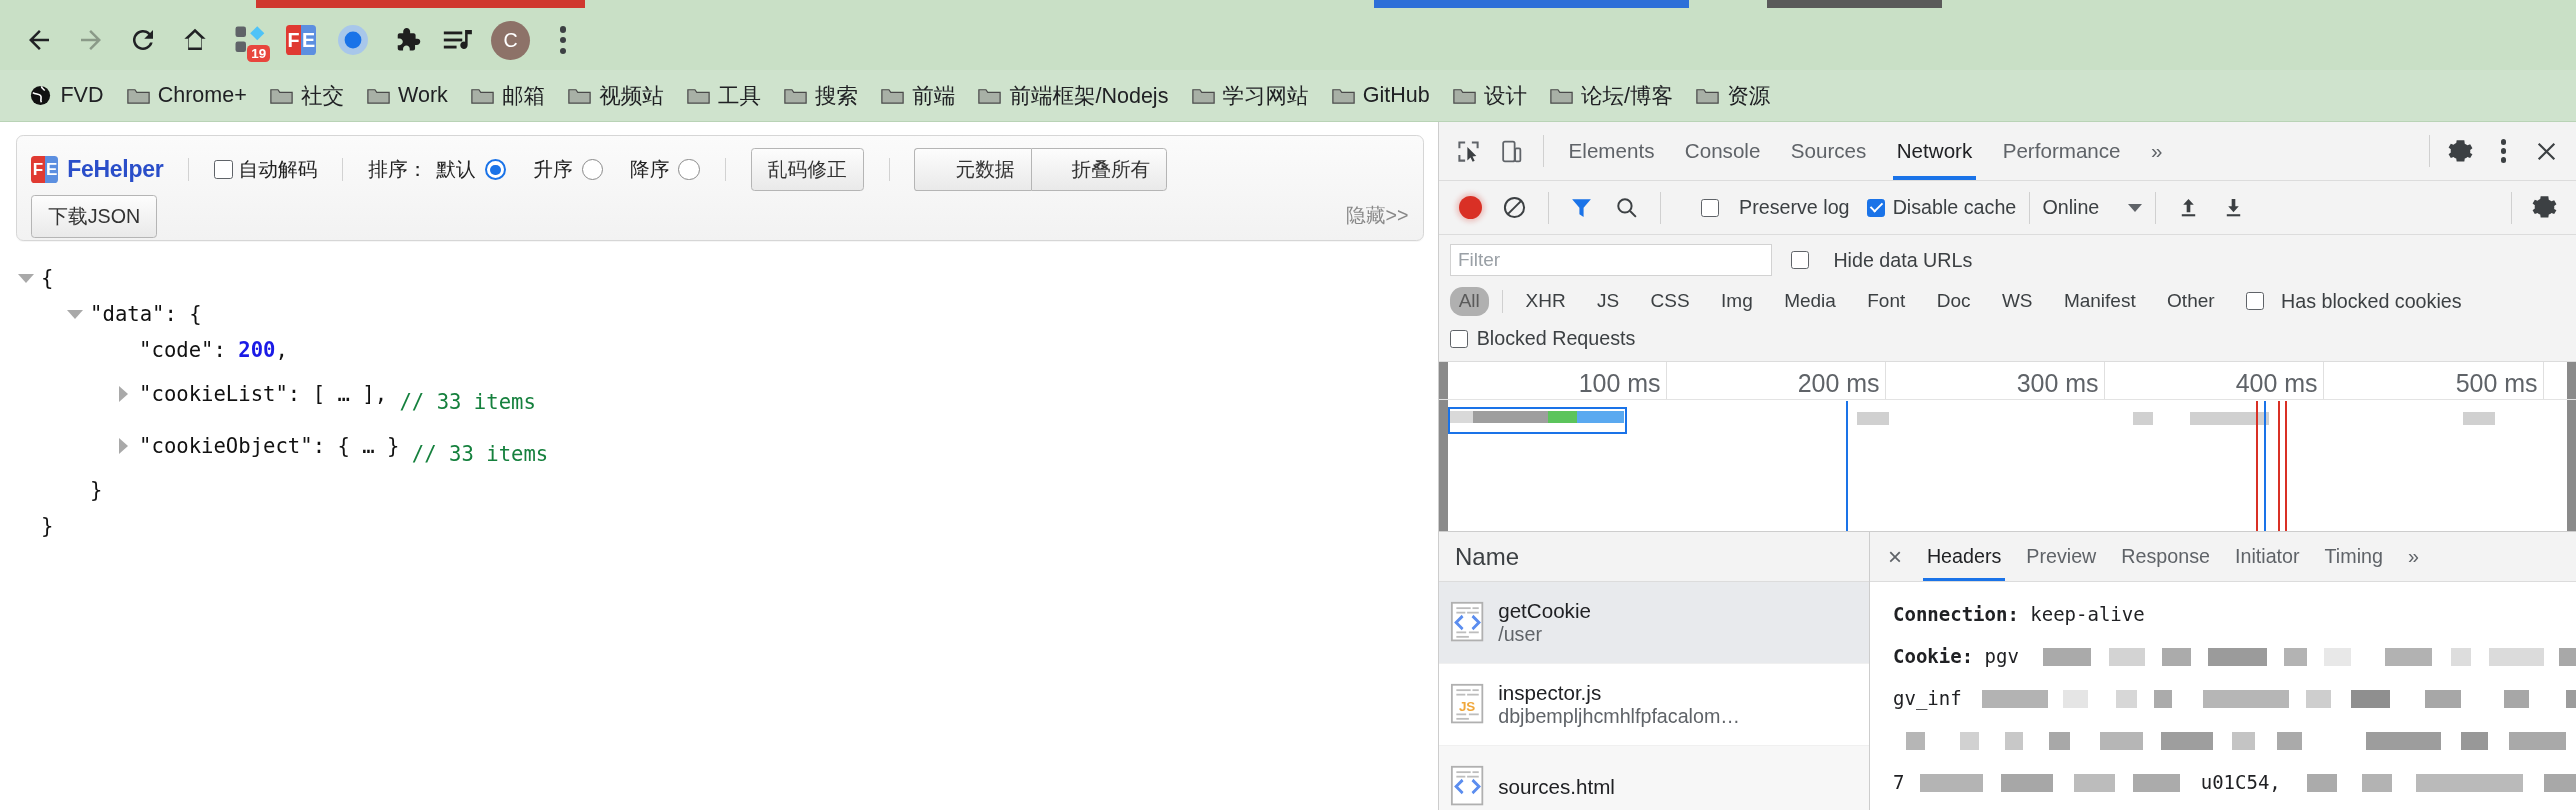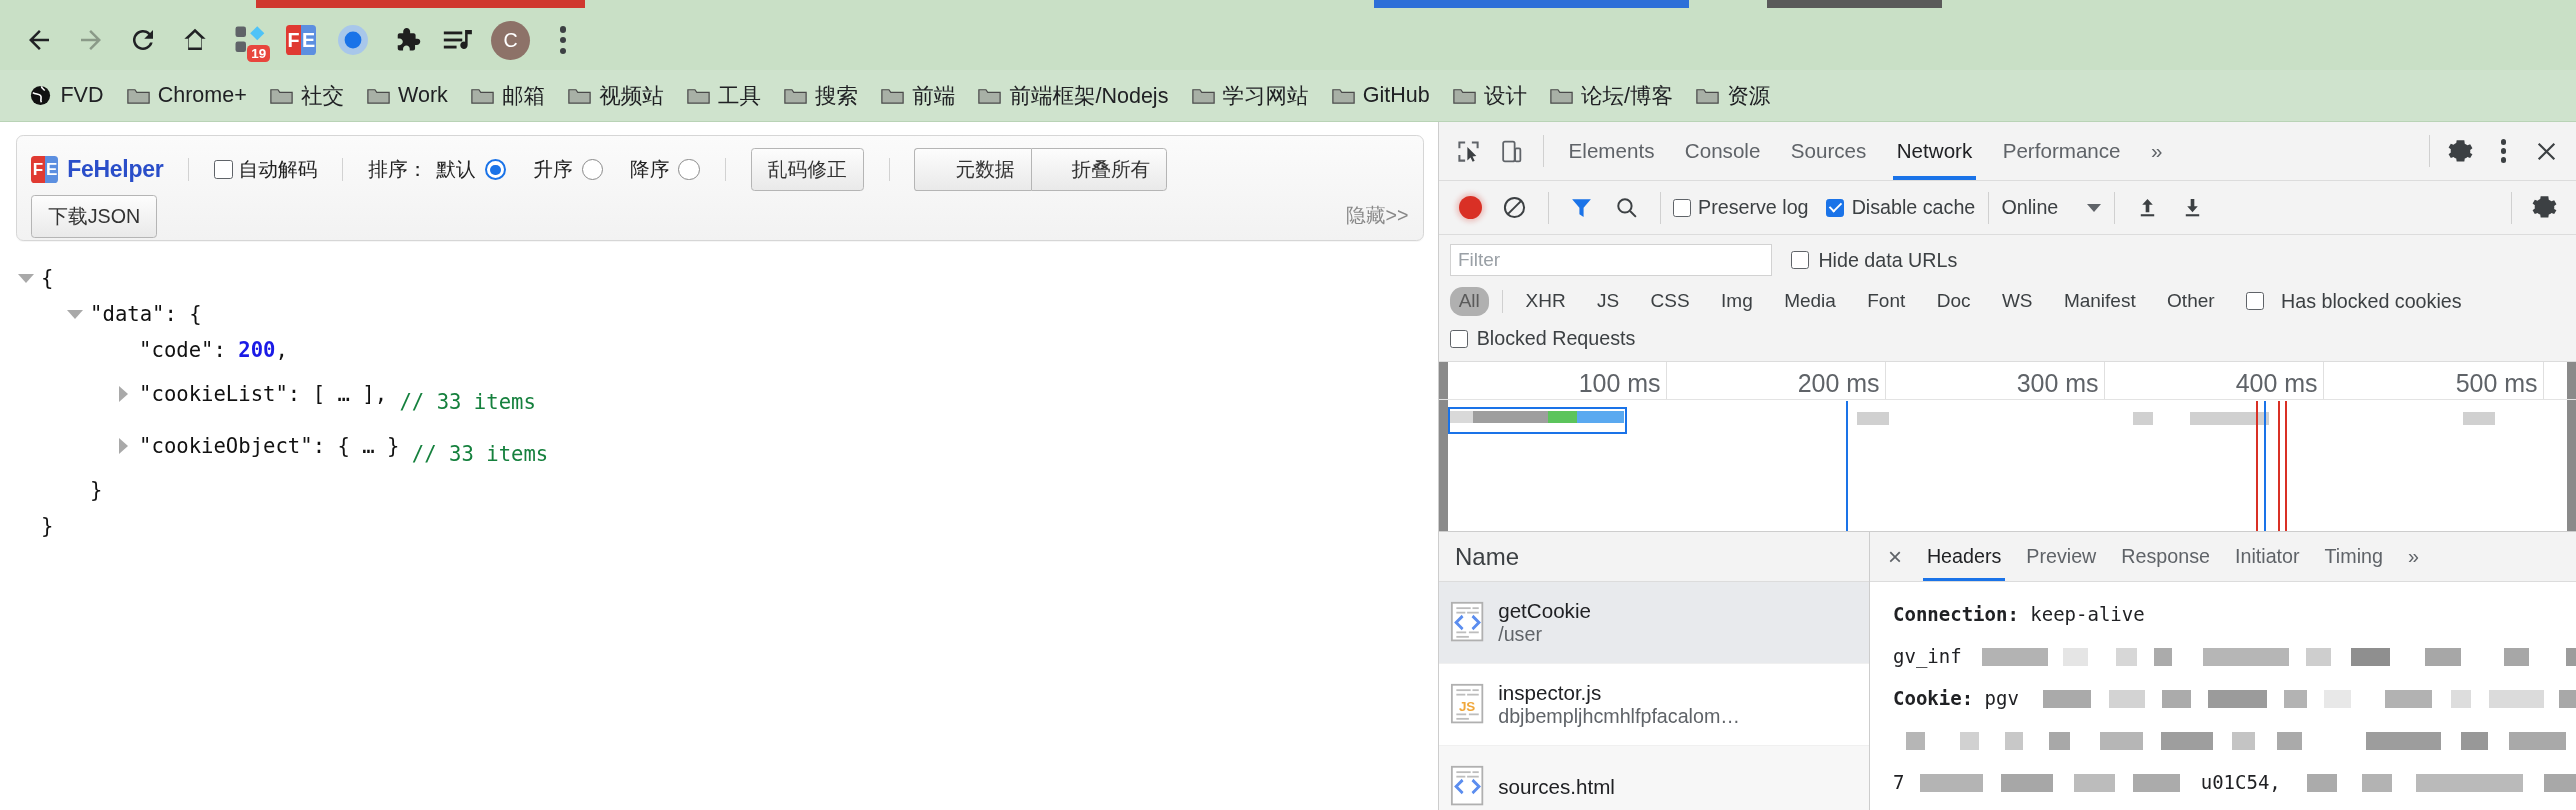--- a/index.html
+++ b/index.html
@@ -591,21 +591,21 @@
           <path d="M3 4h18l-7 8.2V21l-4-2.6v-6.2z" fill="#1a73e8"></path>
         </svg>
       </div>
       <div class="dt-icon-btn">
         <svg width="25" height="25" viewBox="0 0 24 24">
           <circle cx="10.5" cy="10.5" r="6.4" fill="none" stroke="#3c4043" stroke-width="1.9"></circle>
           <path d="M15.4 15.4 21 21" stroke="#3c4043" stroke-width="1.9"></path>
         </svg>
       </div>
       <div class="dt-sep"></div>
-      <label class="chk-wrap" style="gap:7px;margin-right:14.3px;">
+      <label class="chk-wrap" style="gap:20px;margin-right:14.3px;margin-left:28px;">
         <span class="chk2"></span>
         <span class="tb-lbl">Preserve log</span>
       </label>
       <label class="chk-wrap" style="gap:7.2px;">
         <span class="chk2 on"></span>
         <span class="tb-lbl">Disable cache</span>
       </label>
       <div class="dt-sep"></div>
       <div style="display:flex;align-items:center;gap:29px;cursor:pointer">
         <span class="tb-lbl">Online</span>
@@ -631,21 +631,21 @@
           <path d="M12 8.2A3.8 3.8 0 1 0 12 15.8 3.8 3.8 0 0 0 12 8.2zm8.6 5.2.1-1.4-.1-1.4 2-1.6-2-3.4-2.4.9a7.7 7.7 0 0 0-2.4-1.4L15.4 2H8.6l-.4 2.5a7.7 7.7 0 0 0-2.4 1.4l-2.4-.9-2 3.4 2 1.6-.1 1.4.1 1.4-2 1.6 2 3.4 2.4-.9a7.7 7.7 0 0 0 2.4 1.4l.4 2.5h6.8l.4-2.5a7.7 7.7 0 0 0 2.4-1.4l2.4.9 2-3.4z" fill="#3c4043"></path>
         </svg>
       </div>
     </div>
 
     <div class="dt-filterbar">
       <div class="filt-row1">
         <div class="filt-input">
           <span>Filter</span>
         </div>
-        <label class="chk-wrap" style="gap:9px">
+        <label class="chk-wrap" style="gap:24px">
           <span class="chk2"></span>
           <span class="tb-lbl">Hide data URLs</span>
         </label>
       </div>
       <div class="filt-row2">
         <span class="pill on">All</span>
         <span style="width:0.9px;height:23px;background:#d0d0d0;display:inline-block"></span>
         <span class="pill">XHR</span>
         <span class="pill">JS</span>
         <span class="pill">CSS</span>
@@ -781,50 +781,50 @@
           <div class="det-tab">Timing</div>
           <div class="det-tab">»</div>
         </div>
 
         <div class="det-body">
           <div>
             <span class="hk">Connection:</span>
             <span>keep-alive</span>
           </div>
           <div style="white-space:nowrap;">
-            <span>gv_inf</span>
-            <span class="redact" style="width:66px;margin-left:9px;background:#9a9a9a"></span>
-            <span class="redact" style="width:25px;margin-left:3.6px;background:#dcdcdc"></span>
-            <span class="redact" style="width:21.5px;margin-left:16px;background:#cacaca"></span>
-            <span class="redact" style="width:18px;margin-left:5.4px;background:#8f8f8f"></span>
-            <span class="redact" style="width:86px;margin-left:19.7px;background:#9d9d9d"></span>
-            <span class="redact" style="width:25px;margin-left:5.4px;background:#bdbdbd"></span>
-            <span class="redact" style="width:39px;margin-left:9px;background:#6a6a6a"></span>
-            <span class="redact" style="width:36px;margin-left:23px;background:#8a8a8a"></span>
-            <span class="redact" style="width:25px;margin-left:32px;background:#8a8a8a"></span>
-            <span class="redact" style="width:16px;margin-left:25px;background:#7b7b7b"></span>
-          </div>
-          <div style="white-space:nowrap;">
             <span class="hk">Cookie:</span>
             <span>pgv</span>
             <span class="redact" style="width:48px;margin-left:12.5px;background:#8d8d8d"></span>
             <span class="redact" style="width:36px;margin-left:7.2px;background:#c4c4c4"></span>
             <span class="redact" style="width:29px;margin-left:5.4px;background:#8f8f8f"></span>
             <span class="redact" style="width:59px;margin-left:5.4px;background:#7a7a7a"></span>
             <span class="redact" style="width:23px;margin-left:5.4px;background:#9a9a9a"></span>
             <span class="redact" style="width:27px;margin-left:5.4px;background:#e0e0e0"></span>
             <span class="redact" style="width:47px;margin-left:23px;background:#989898"></span>
             <span class="redact" style="width:19.7px;margin-left:7.2px;background:#d2d2d2"></span>
             <span class="redact" style="width:55px;margin-left:7.2px;background:#cfcfcf"></span>
             <span class="redact" style="width:45px;margin-left:3.6px;background:#8b8b8b"></span>
             
             
             
           </div>
           <div style="white-space:nowrap;">
+            <span>gv_inf</span>
+            <span class="redact" style="width:66px;margin-left:9px;background:#9a9a9a"></span>
+            <span class="redact" style="width:25px;margin-left:3.6px;background:#dcdcdc"></span>
+            <span class="redact" style="width:21.5px;margin-left:16px;background:#cacaca"></span>
+            <span class="redact" style="width:18px;margin-left:5.4px;background:#8f8f8f"></span>
+            <span class="redact" style="width:86px;margin-left:19.7px;background:#9d9d9d"></span>
+            <span class="redact" style="width:25px;margin-left:5.4px;background:#bdbdbd"></span>
+            <span class="redact" style="width:39px;margin-left:9px;background:#6a6a6a"></span>
+            <span class="redact" style="width:36px;margin-left:23px;background:#8a8a8a"></span>
+            <span class="redact" style="width:25px;margin-left:32px;background:#8a8a8a"></span>
+            <span class="redact" style="width:16px;margin-left:25px;background:#7b7b7b"></span>
+          </div>
+          <div style="white-space:nowrap;">
             <span class="redact" style="width:19.7px;margin-left:12.5px;background:#9e9e9e"></span>
             <span class="redact" style="width:19.7px;margin-left:23px;background:#c2c2c2"></span>
             <span class="redact" style="width:18px;margin-left:14.3px;background:#b6b6b6"></span>
             <span class="redact" style="width:21.5px;margin-left:14.3px;background:#8b8b8b"></span>
             <span class="redact" style="width:43px;margin-left:18px;background:#9d9d9d"></span>
             <span class="redact" style="width:52px;margin-left:7.2px;background:#7d7d7d"></span>
             <span class="redact" style="width:23px;margin-left:7.2px;background:#b0b0b0"></span>
             <span class="redact" style="width:25px;margin-left:10.7px;background:#8e8e8e"></span>
             <span class="redact" style="width:75px;margin-left:52px;background:#7c7c7c"></span>
             <span class="redact" style="width:27px;margin-left:9px;background:#757575"></span>

